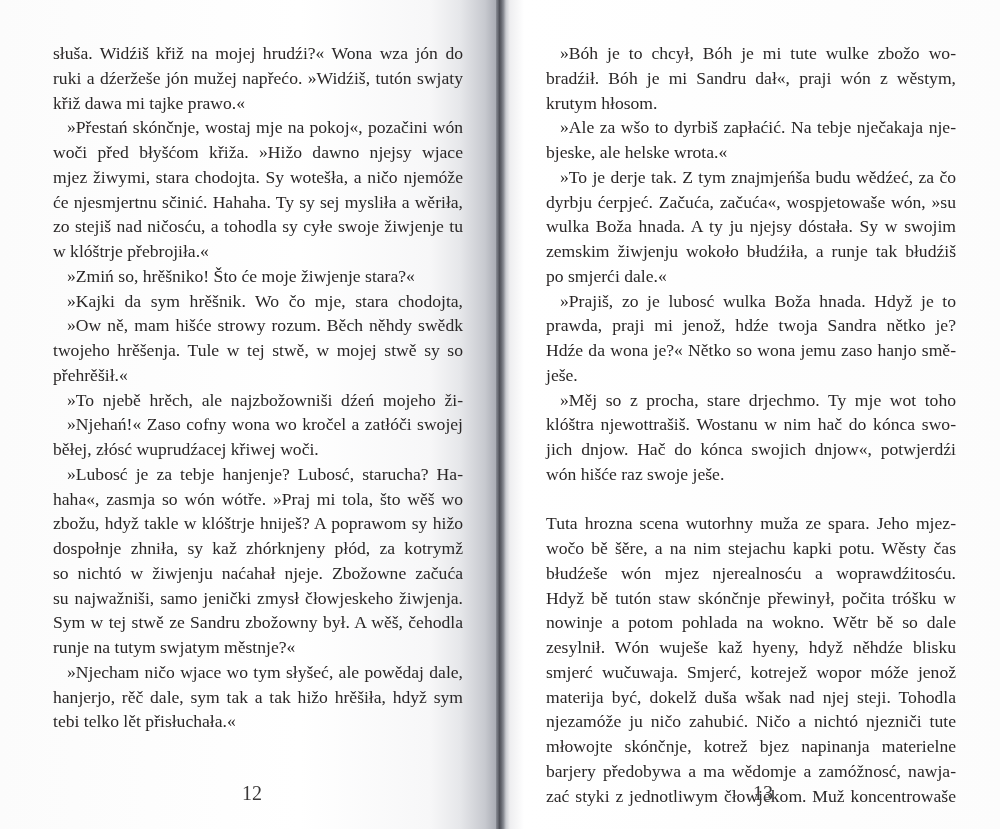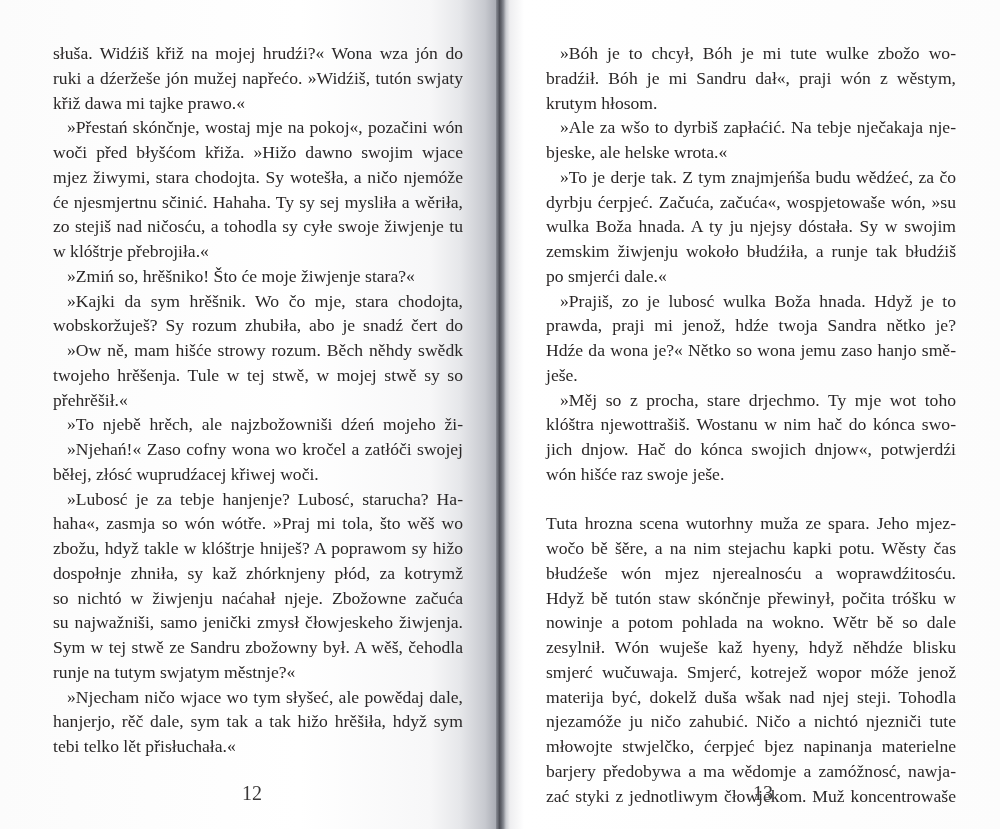--- a/index.html
+++ b/index.html
@@ -78,28 +78,27 @@
 </head>
 <body>
 
 <div class="spread">
   <div class="page page-left">
     <div class="textblock" id="left-text">
         <div class="line">słuša. Widźiš křiž na mojej hrudźi?« Wona wza jón do</div>
         <div class="line">ruki a dźeržeše jón mužej napřećo. »Widźiš, tutón swjaty</div>
         <div class="line last">křiž dawa mi tajke prawo.«</div>
         <div class="line indent">»Přestań skónčnje, wostaj mje na pokoj«, pozačini wón</div>
-        <div class="line">woči před błyšćom křiža. »Hižo dawno swojim wjace</div>
+        <div class="line">woči před błyšćom křiža. »Hižo dawno njejsy wjace</div>
         <div class="line">mjez žiwymi, stara chodojta. Sy wotešła, a ničo njemóže</div>
         <div class="line">će njesmjertnu sčinić. Hahaha. Ty sy sej mysliła a wěriła,</div>
         <div class="line">zo stejiš nad ničosću, a tohodla sy cyłe swoje žiwjenje tu</div>
         <div class="line last">w klóštrje přebrojiła.«</div>
         <div class="line indent last">»Zmiń so, hrěšniko! Što će moje žiwjenje stara?«</div>
         <div class="line indent">»Kajki da sym hrěšnik. Wo čo mje, stara chodojta,</div>
-        <div class="line">wobskoržuješ? Sy rozum zhubiła, abo je snadź čert do</div>
         <div class="line indent">»Ow ně, mam hišće strowy rozum. Běch něhdy swědk</div>
         <div class="line">twojeho hrěšenja. Tule w tej stwě, w mojej stwě sy so</div>
         <div class="line last">přehrěšił.«</div>
         <div class="line indent">»To njebě hrěch, ale najzbožowniši dźeń mojeho ži-</div>
         <div class="line indent">»Njehań!« Zaso cofny wona wo kročel a zatłóči swojej</div>
         <div class="line last">běłej, złósć wuprudźacej křiwej woči.</div>
         <div class="line indent">»Lubosć je za tebje hanjenje? Lubosć, starucha? Ha-</div>
         <div class="line">haha«, zasmja so wón wótře. »Praj mi tola, što wěš wo</div>
         <div class="line">zbožu, hdyž takle w klóštrje hniješ? A poprawom sy hižo</div>
         <div class="line">dospołnje zhniła, sy kaž zhórknjeny płód, za kotrymž</div>
@@ -136,20 +135,20 @@
         <div class="gap"></div>
         <div class="line">Tuta hrozna scena wutorhny muža ze spara. Jeho mjez-</div>
         <div class="line">wočo bě šěre, a na nim stejachu kapki potu. Wěsty čas</div>
         <div class="line">błudźeše wón mjez njerealnosću a woprawdźitosću.</div>
         <div class="line">Hdyž bě tutón staw skónčnje přewinył, počita tróšku w</div>
         <div class="line">nowinje a potom pohlada na wokno. Wětr bě so dale</div>
         <div class="line">zesylnił. Wón wuješe kaž hyeny, hdyž něhdźe blisku</div>
         <div class="line">smjerć wučuwaja. Smjerć, kotrejež wopor móže jenož</div>
         <div class="line">materija być, dokelž duša wšak nad njej steji. Tohodla</div>
         <div class="line">njezamóže ju ničo zahubić. Ničo a nichtó njezniči tute</div>
-        <div class="line">młowojte stwjelčko, ćerpjeć bjez napinanja materielne</div>
+        <div class="line">młowojte skónčnje, kotrež bjez napinanja materielne</div>
         <div class="line">barjery předobywa a ma wědomje a zamóžnosć, nawja-</div>
         <div class="line">zać styki z jednotliwym čłowjekom. Muž koncentrowaše</div>
       </div>
     <div class="folio">13</div>
   </div>
   <div class="spine"></div>
 </div>
 
 </body></html>

